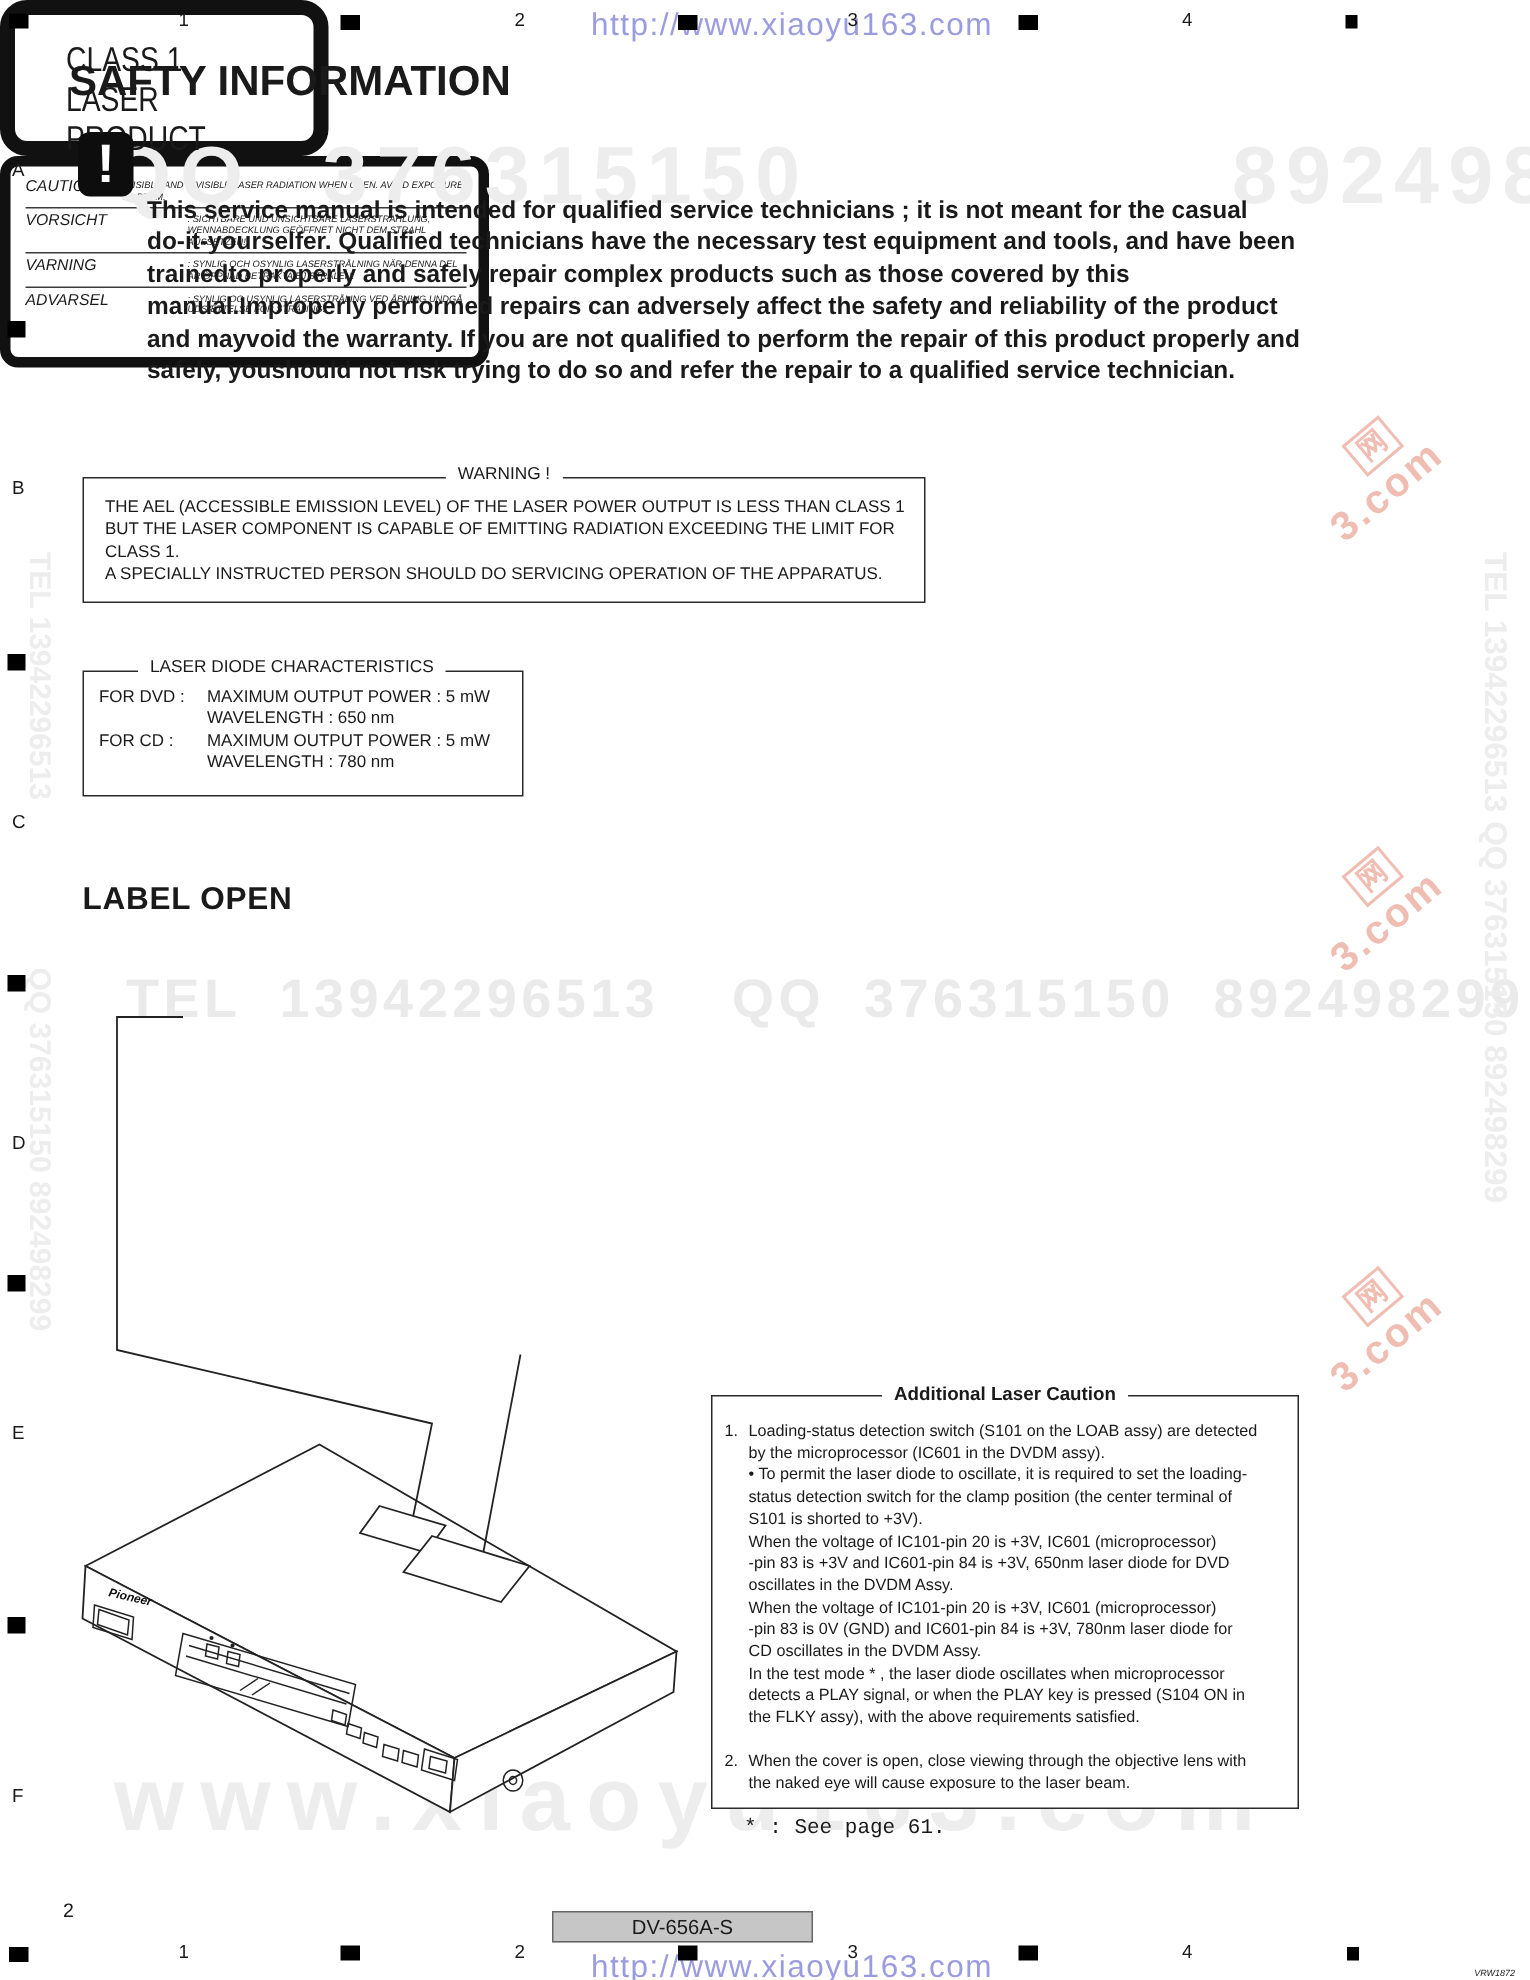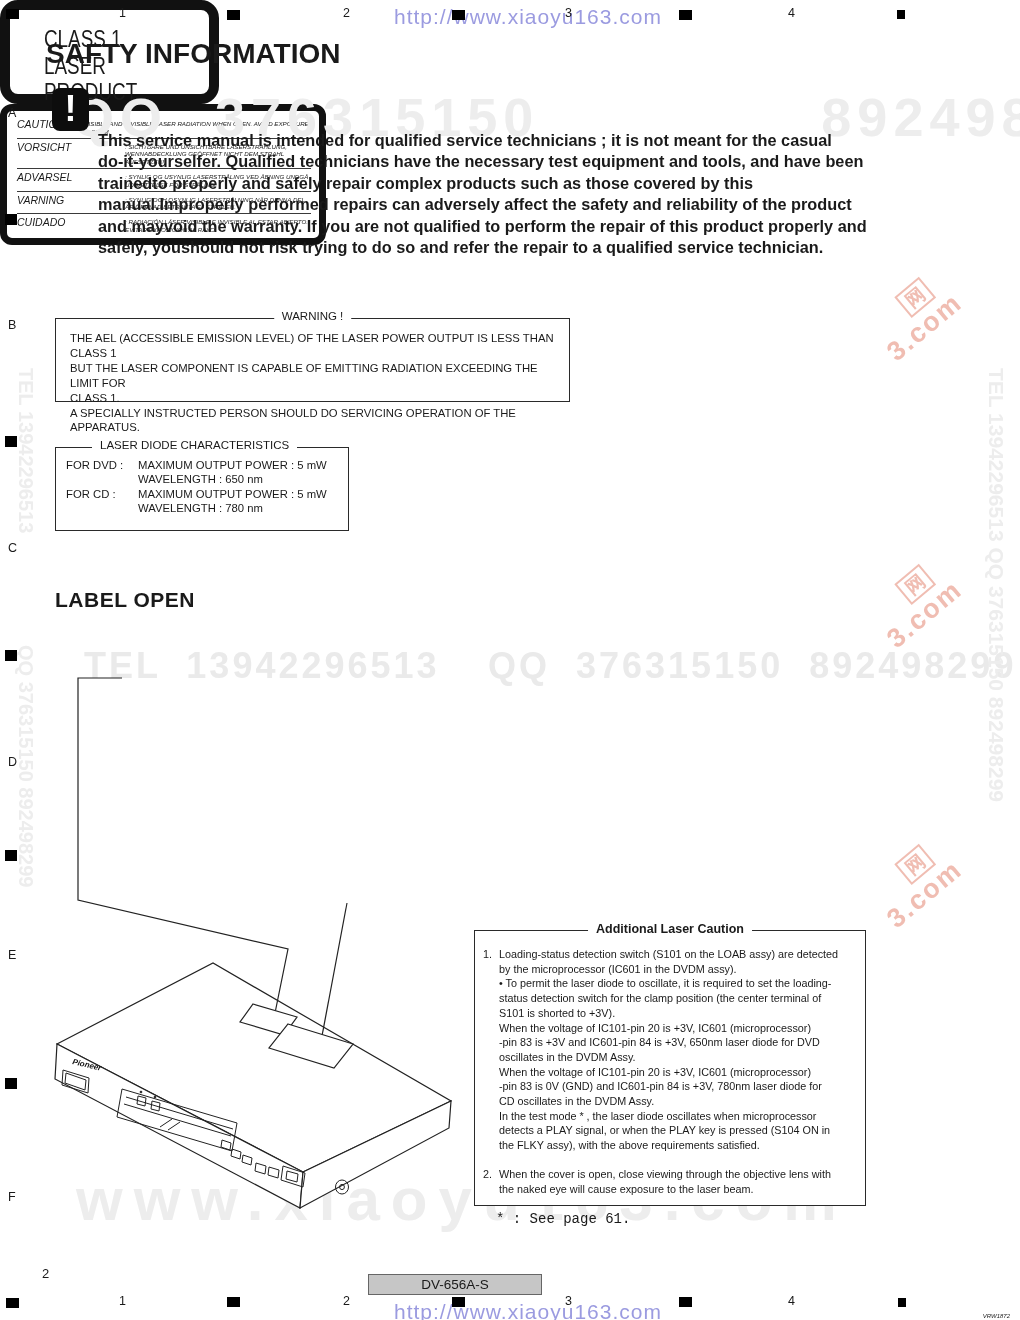--- a/index.html
+++ b/index.html
@@ -37,21 +37,21 @@
   #main-title { left:46px; top:38px; font-size:28px; font-weight:bold; letter-spacing:0; }
   #warn-icon { left:52px; top:88px; width:37px; height:43px; background:#0d0d0d; border-radius:8px;
                color:#fff; text-align:center; font-size:36px; font-weight:bold; line-height:42px; }
   #intro-text { left:52px; top:130px; width:880px; font-size:16.3px; font-weight:bold; line-height:21.4px;margin-left:46px; }
 
   .titled-box { position:absolute; border:1.5px solid #2a2a2a; z-index:2; background:#fff; }
   .titled-box .legend { position:absolute; top:-9px; background:#fff; padding:0 8px;
                         font-size:11.5px; white-space:nowrap; }
   .legend.centered { left:50%; transform:translateX(-50%); }
 
-  #warning-box { left:55px; top:318px; width:515px; height:84px; }
+  #warning-box { left:55px; top:318px; width:562px; height:84px; }
   #warning-box .bodytext { padding:12px 12px 0 14px; font-size:11.3px; line-height:14.9px; }
 
   #laser-box { left:55px; top:447px; width:294px; height:84px; }
   #laser-box .legend { left:36px; }
   #laser-box .bodytext { padding:10px 0 0 10px; font-size:11.3px; line-height:14.4px; }
   .ld-row { display:flex; }
   .ld-label { width:72px; flex:none; }
   .ld-lines { flex:1; }
 
   #label-check-title { left:55px; top:588px; font-size:21px; font-weight:bold; letter-spacing:0.5px; }
@@ -227,30 +227,26 @@
   <div id="caution-label">
     <div class="cl-row">
       <div class="cl-term">CAUTION</div>
       <div class="cl-text">: VISIBLE AND INVISIBLE LASER RADIATION WHEN OPEN. AVOID EXPOSURE TO BEAM.</div>
     </div>
     <div class="cl-row">
       <div class="cl-term">VORSICHT</div>
       <div class="cl-text">: SICHTBARE UND UNSICHTBARE LASERSTRAHLUNG, WENNABDECKLUNG GEÖFFNET NICHT DEM STRAHL AUSSETZEN!</div>
     </div>
     <div class="cl-row">
+      <div class="cl-term">VARNING</div>
+      <div class="cl-text">: SYNLIG OCH OSYNLIG LASERSTRÅLNING NÄR DENNA DEL ÄR ÖPPNAD BETRAKTA EJ STRÅLEN.</div>
+    </div>
+    <div class="cl-row">
       <div class="cl-term">ADVARSEL</div>
       <div class="cl-text">: SYNLIG OG USYNLIG LASERSTRÅLING VED ÅBNING UNDGÅ UDSÆTTELSE FOR STRÅLING.</div>
-    </div>
-    <div class="cl-row">
-      <div class="cl-term">VARNING</div>
-      <div class="cl-text">: SYNLIG OCH OSYNLIG LASERSTRÅLNING NÄR DENNA DEL ÄR ÖPPNAD BETRAKTA EJ STRÅLEN.</div>
-    </div>
-    <div class="cl-row">
-      <div class="cl-term">CUIDADO</div>
-      <div class="cl-text">: RADIACIÓN LÁSER VISIBLE E INVISIBLE AL ESTAR ABIERTO. EVITAR EXPOSICIÓN AL RAYO.</div>
     </div>
     <div id="caution-partno">VRW1872</div>
   </div>
 
   <div id="addl-box" class="titled-box">
     <span class="legend centered">Additional Laser Caution</span>
     <div class="bodytext">
       <div class="num-item">
         <div class="no">1.</div>
         <div class="lines prelines">Loading-status detection switch (S101 on the LOAB assy) are detected

